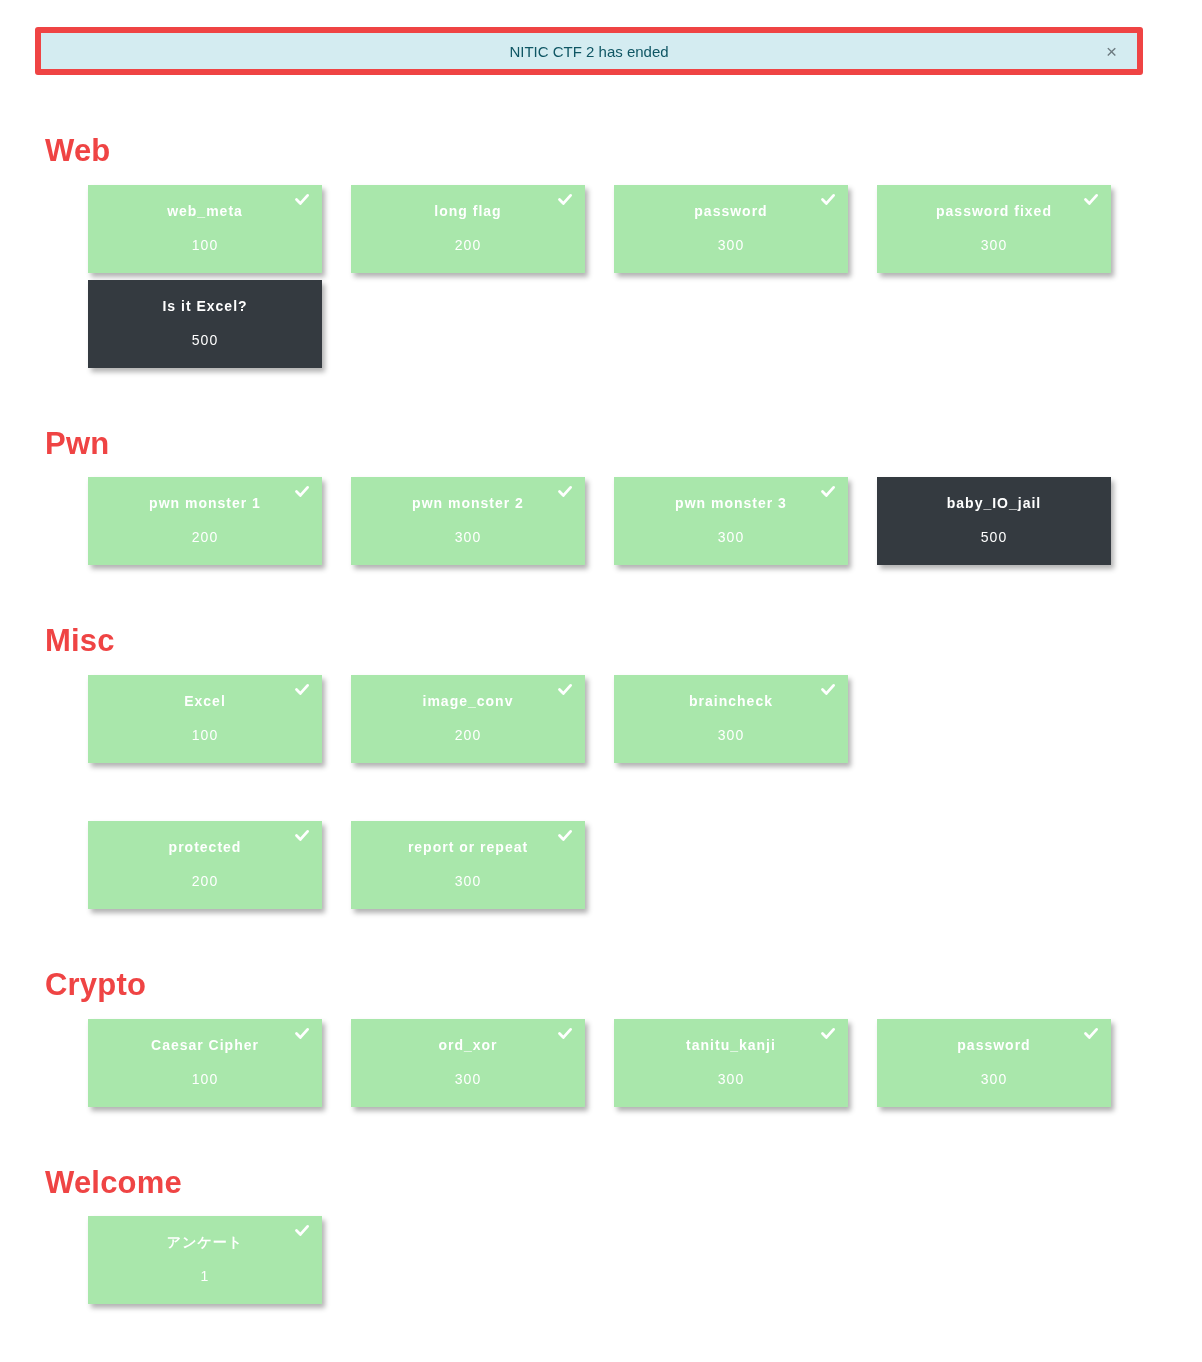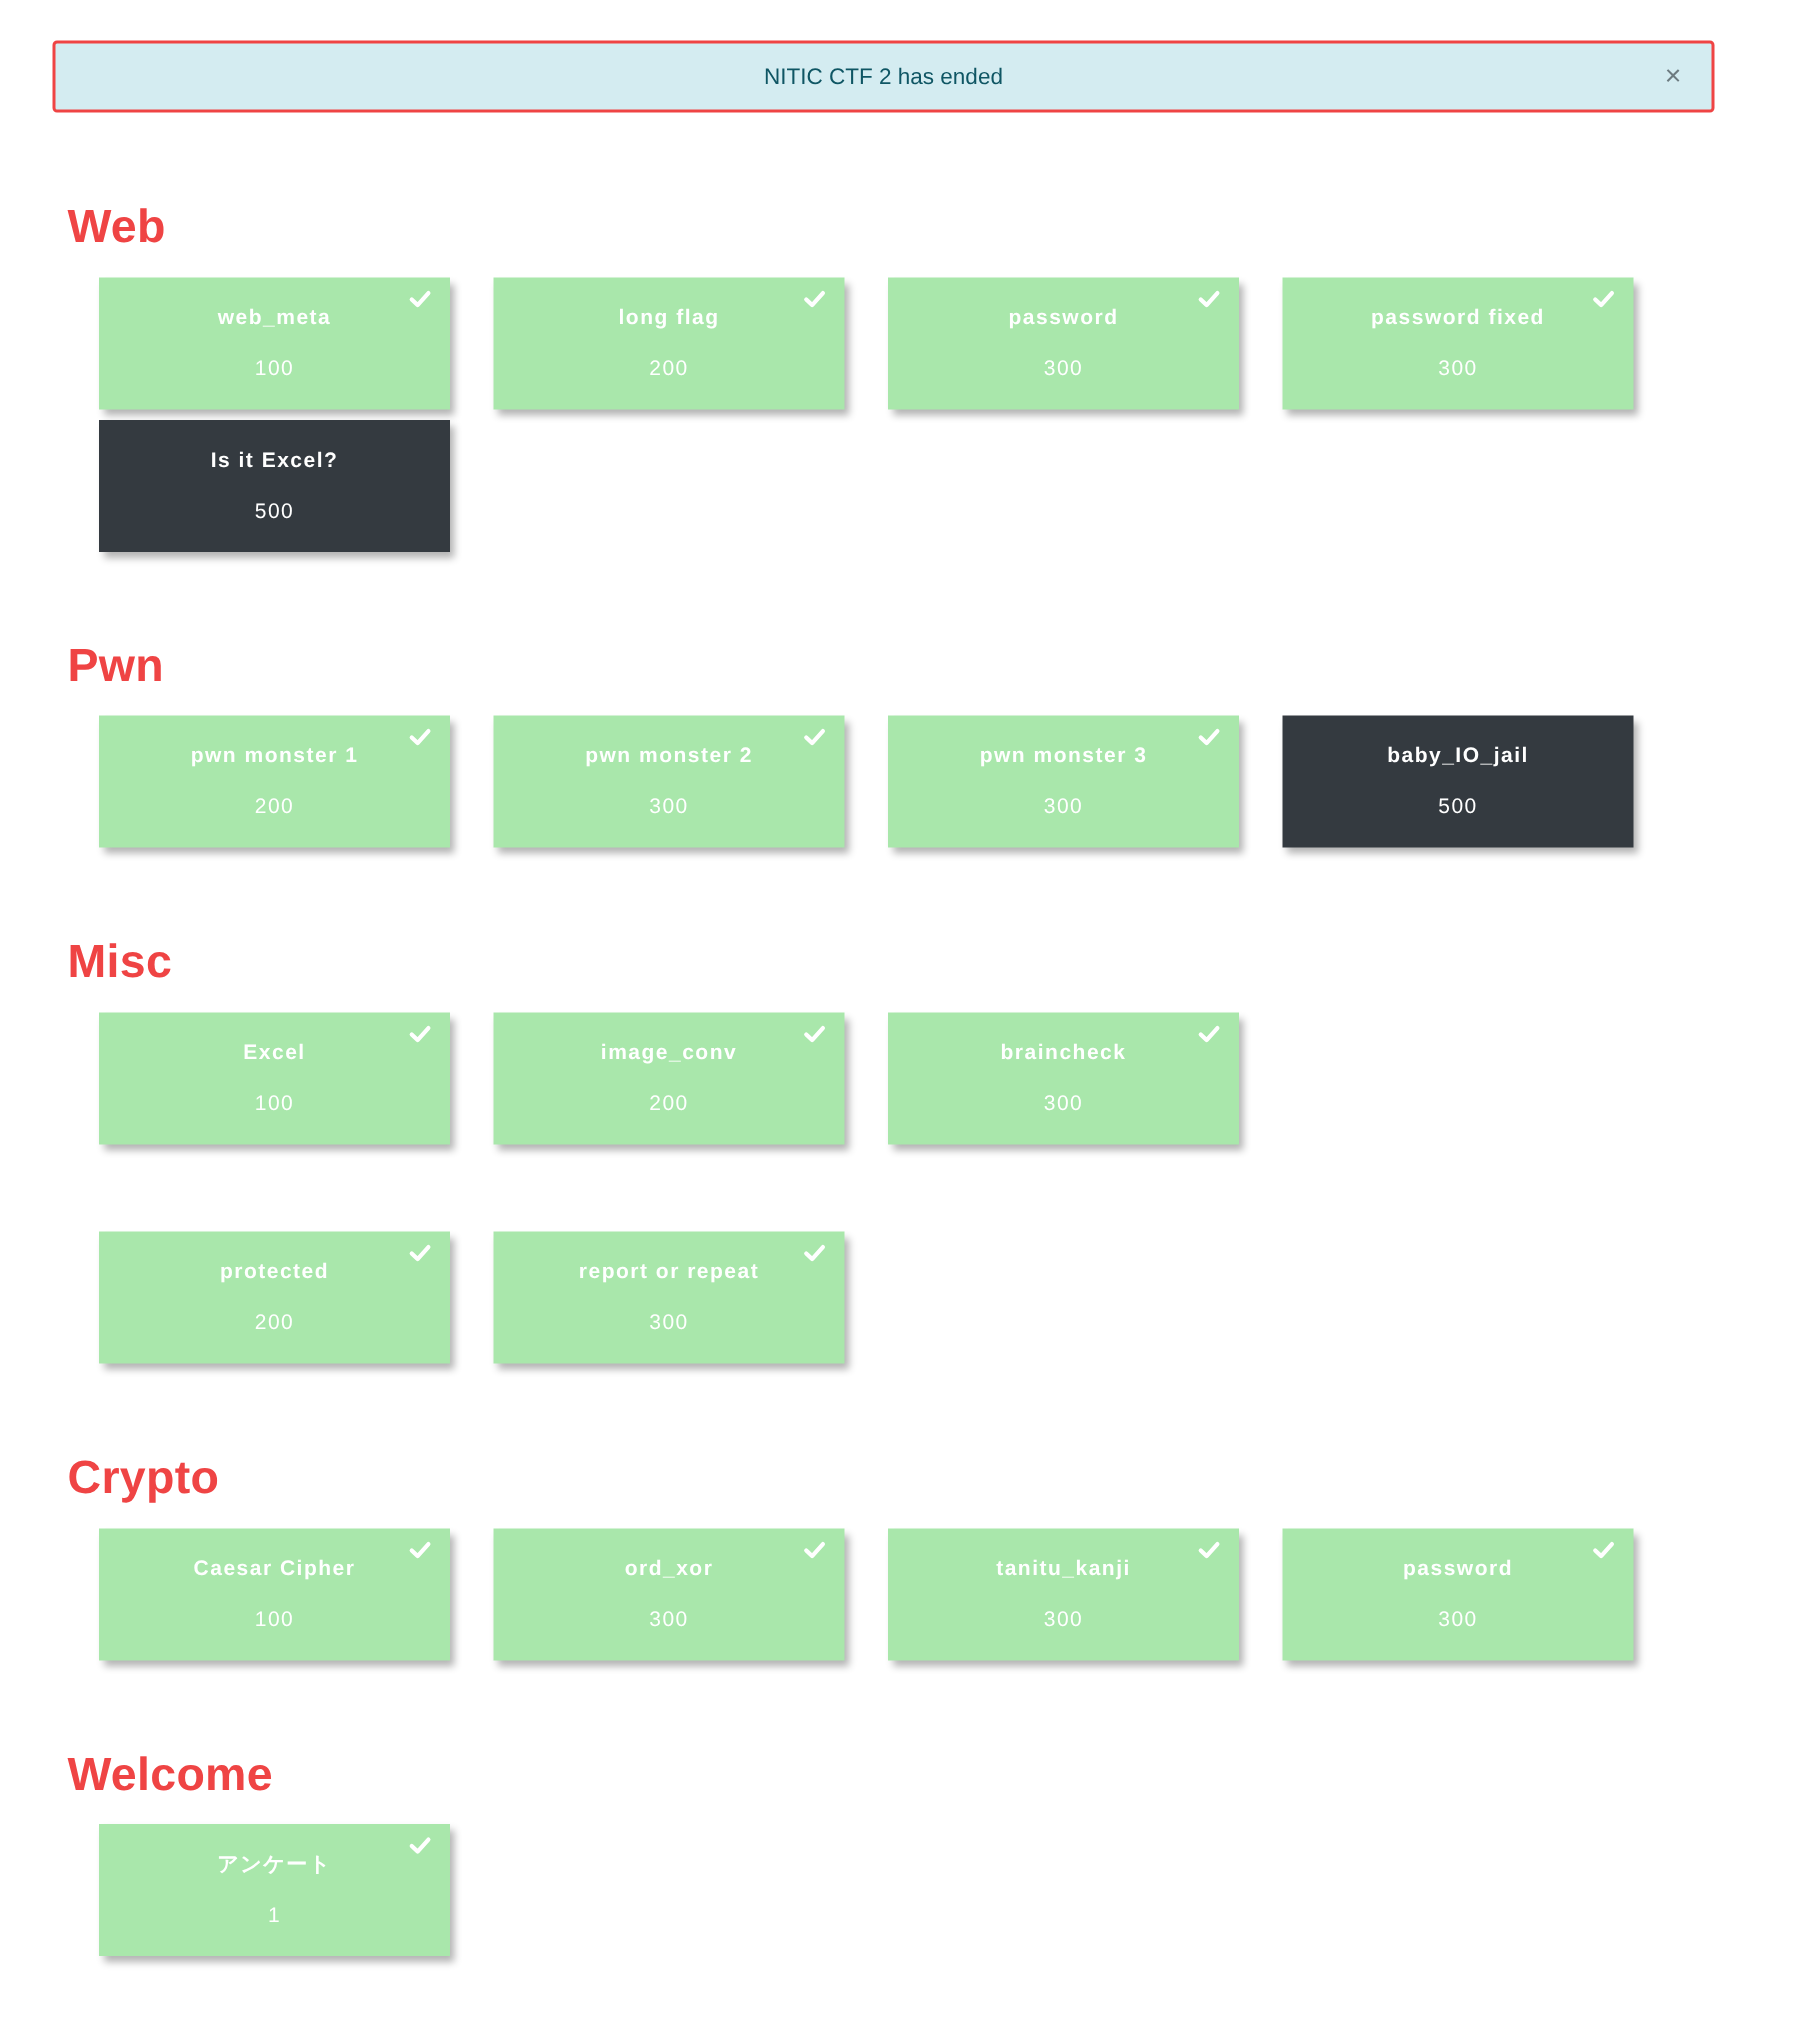--- a/index.html
+++ b/index.html
@@ -16,21 +16,21 @@
     background: #fff;
     overflow: hidden;
   }
 
   
   .alert {
     position: relative;
     margin: 27px 59px 8px 35px;
     height: 48px;
     background: var(--banner-bg, #d4ecf1);
-    border: 2px solid #ef4444;
+    border: 6px solid #ef4444;
     border-radius: 3px;
     display: flex;
     align-items: center;
     justify-content: center;
     font-size: 15px;
     color: var(--banner-text, #0f5664);
   }
   .alert .close-btn {
     position: absolute;
     right: 14px;
@@ -52,21 +52,21 @@
   .category:first-child { margin-top: 58px; }
   .category-title {
     margin: 0 0 16px 0;
     font-size: 31px;
     font-weight: 700;
     line-height: 1.15;
     color: #ef4444;
     letter-spacing: 0.2px;
   }
   .cards {
-    margin-left: 21px;
+    margin-left: 43px;
     display: flex;
     flex-wrap: wrap;
     gap: 7px 29px;
     max-width: 1023px;
   }
 
   
   .card {
     position: relative;
     width: 234px;

